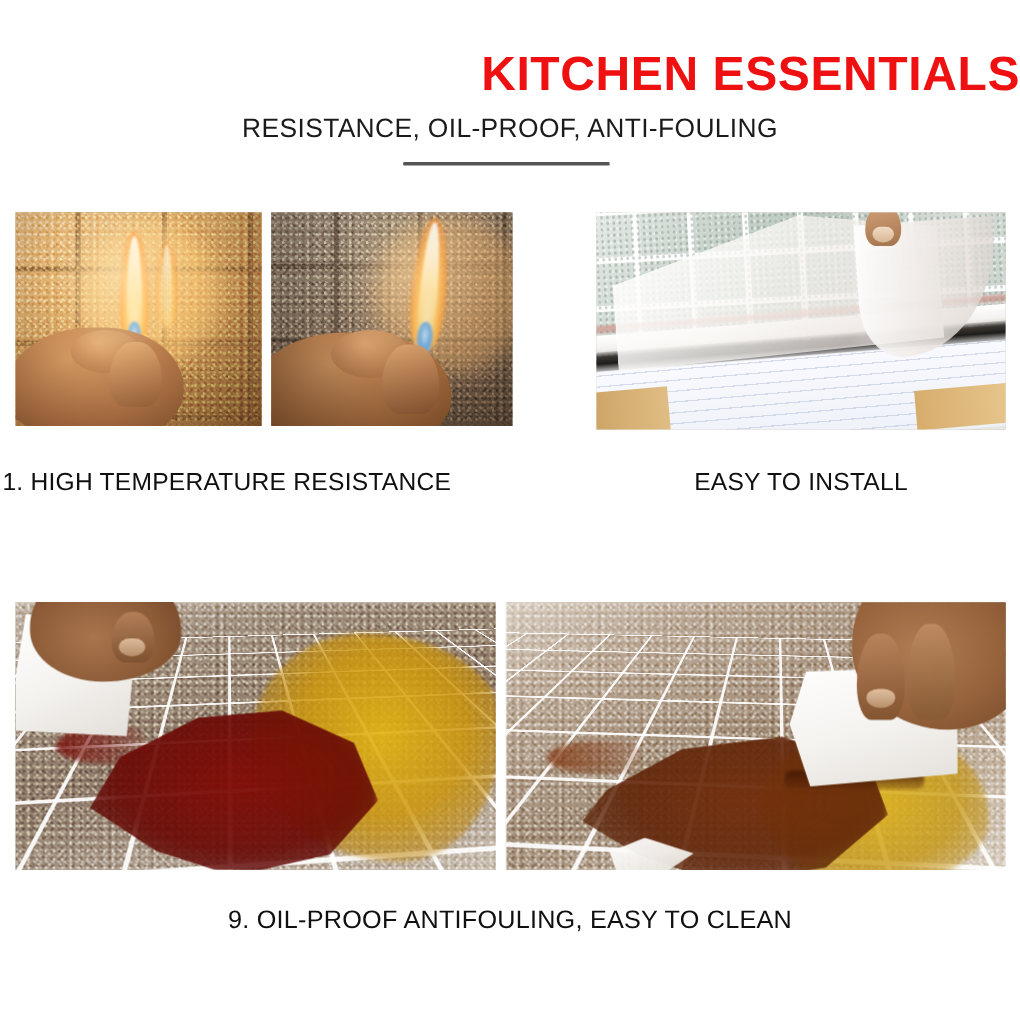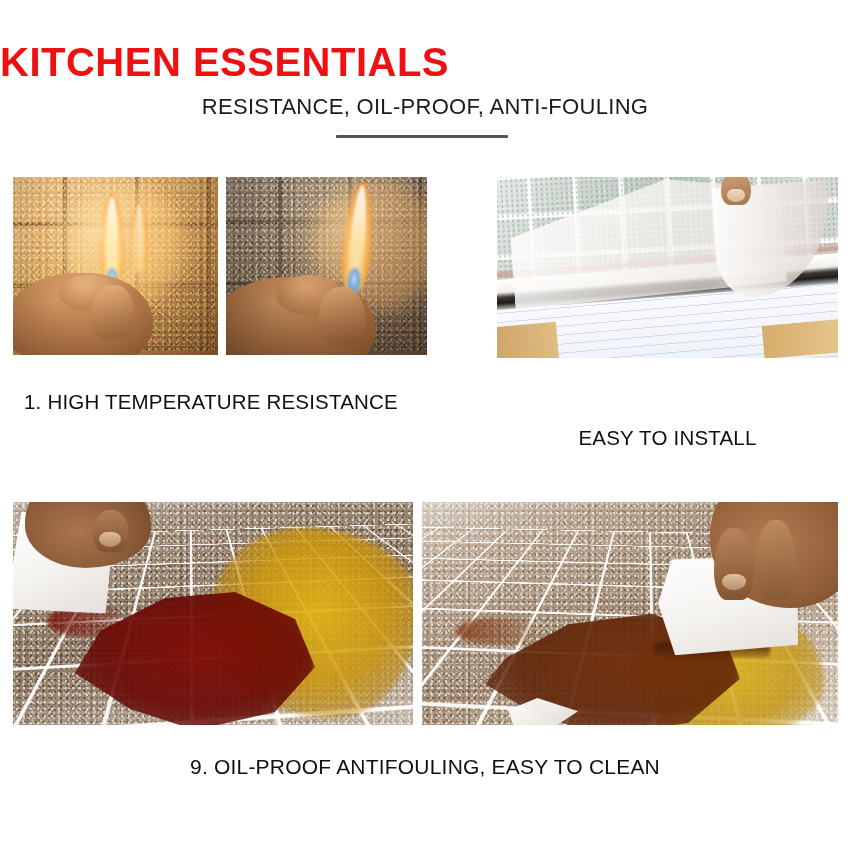--- a/index.html
+++ b/index.html
@@ -5,21 +5,21 @@
   html,body{margin:0;padding:0;}
   body{
     width:850px;height:850px;background:#ffffff;
     font-family:"Liberation Sans","DejaVu Sans",sans-serif;
     overflow:hidden;position:relative;
   }
   .page{position:absolute;inset:0;background:#fff;}
 
   
   .title{
-    position:absolute;left:0;top:42px;width:850px;text-align:left;
+    position:absolute;left:0;top:42px;width:850px;text-align:right;
     font-size:40px;font-weight:bold;letter-spacing:0.5px;
     color:#ef1111;line-height:1;
   }
   .subtitle{
     position:absolute;left:0;top:94px;width:850px;text-align:center;
     font-size:22px;font-weight:400;color:#1b1b1b;letter-spacing:0.3px;
   }
   .rule{
     position:absolute;left:336px;top:135px;width:172px;height:3px;
     background:#555;border-radius:1px;
@@ -194,24 +194,24 @@
     background-image:
       linear-gradient(to right, rgba(255,255,255,.92) 0 3px, transparent 3px),
       linear-gradient(to bottom, rgba(255,255,255,.92) 0 3px, transparent 3px);
     background-size:58px 52px,58px 52px;
   }
   .oil{position:absolute;filter:blur(2.2px);}
   .cloth{position:absolute;background:linear-gradient(160deg,#ffffff 0%,#f6f4f1 48%,#e2ded8 100%);}
 
   
   .cap{position:absolute;color:#101010;font-size:20.5px;line-height:29px;letter-spacing:.2px;}
-  #cap1{left:24px;top:387px;width:430px;}
+  #cap1{left:2px;top:387px;width:430px;}
   #cap2{left:497px;top:387px;width:341px;text-align:center;}
   #cap3{left:0px;top:752px;width:850px;text-align:center;font-size:21px;}
-  .cap .l2{display:block;margin-top:36px;}
+  .cap .l2{display:block;}
 </style>
 </head>
 <body>
 
 <div class="page">
 
   <div class="title">KITCHEN ESSENTIALS</div>
   <div class="subtitle">RESISTANCE,  OIL-PROOF,  ANTI-FOULING</div>
   <div class="rule"></div>
 

